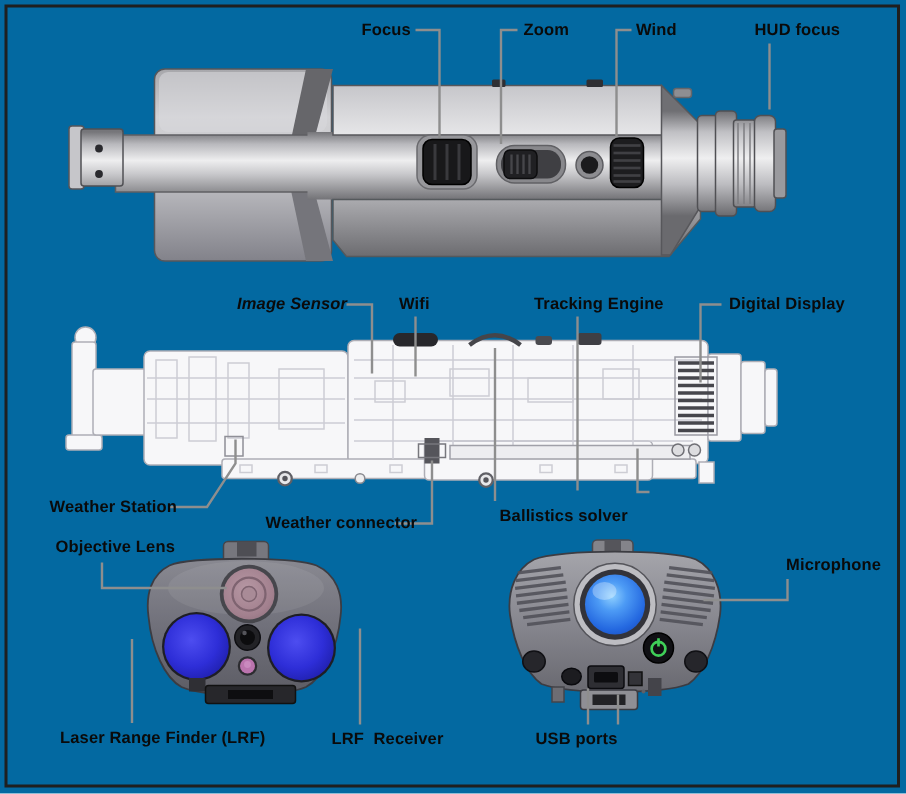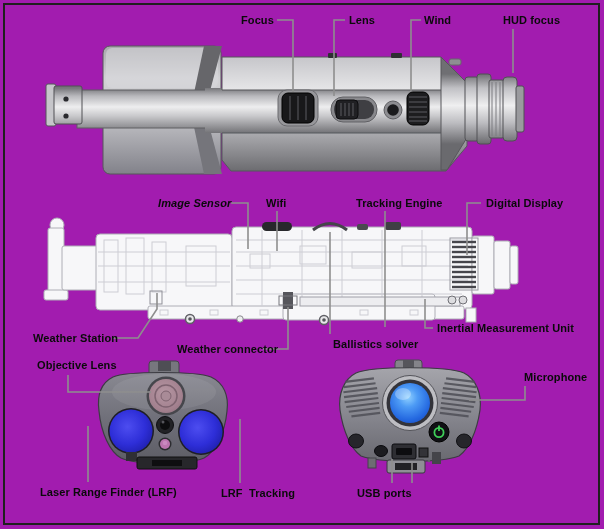--- a/index.html
+++ b/index.html
@@ -1,16 +1,16 @@
 <!DOCTYPE html>
 <html><head>
 <meta charset="utf-8">
 <style>
   html,body{margin:0;padding:0;background:#ffffff;}
-  .figure{position:relative;width:604px;height:529px;background:#a21caf;overflow:hidden;
+  .figure{position:relative;width:604px;height:529px;background:#0369a1;overflow:hidden;
           font-family:"Liberation Sans","DejaVu Sans",sans-serif;}
   .frame{position:absolute;left:3px;top:3px;right:4px;bottom:4px;border:2px solid #1f1f1f;}
   .art{position:absolute;left:0;top:0;width:604px;height:529px;}
   .label{position:absolute;font-size:11px;font-weight:700;color:#0a0a0a;
          letter-spacing:0.1px;white-space:pre;line-height:13px;}
   .label .l2{display:block;}
 </style>
 </head>
 <body>
 
@@ -286,29 +286,28 @@
       <polyline points="68,375 68,392 151,392"></polyline>
       <polyline points="88,426 88,482"></polyline>
       <polyline points="240,419 240,483"></polyline>
       <polyline points="525,386 525,400 469,400"></polyline>
       <polyline points="392,459 392,483"></polyline>
       <polyline points="412,463 412,483"></polyline>
     </g>
   </svg>
 
   <div class="label" style="left:241px;top:14px;">Focus</div>
-  <div class="label" style="left:349px;top:14px;">Lens</div>
+  <div class="label" style="left:349px;top:14px;">Zoom</div>
   <div class="label" style="left:424px;top:14px;">Wind</div>
   <div class="label" style="left:503px;top:14px;">HUD focus</div>
   <div class="label" style="left:158px;top:197px;font-style:italic;">Image Sensor</div>
   <div class="label" style="left:266px;top:197px;">Wifi</div>
   <div class="label" style="left:356px;top:197px;">Tracking Engine</div>
   <div class="label" style="left:486px;top:197px;">Digital Display</div>
   <div class="label" style="left:33px;top:332px;">Weather Station</div>
   <div class="label" style="left:177px;top:343px;">Weather connector</div>
   <div class="label" style="left:292px;top:338px;padding-left:41px;">Ballistics solver</div>
-  <div class="label" style="left:437px;top:322px;">Inertial Measurement Unit</div>
   <div class="label" style="left:37px;top:359px;">Objective Lens</div>
   <div class="label" style="left:40px;top:486px;"><span>Laser Range Finder (LRF)</span></div>
-  <div class="label" style="left:221px;top:487px;">LRF  Tracking</div>
+  <div class="label" style="left:221px;top:487px;">LRF  Receiver</div>
   <div class="label" style="left:496px;top:371px;margin-left:28px;">Microphone</div>
   <div class="label" style="left:357px;top:487px;">USB ports</div>
 </div>
 
 </body></html>

